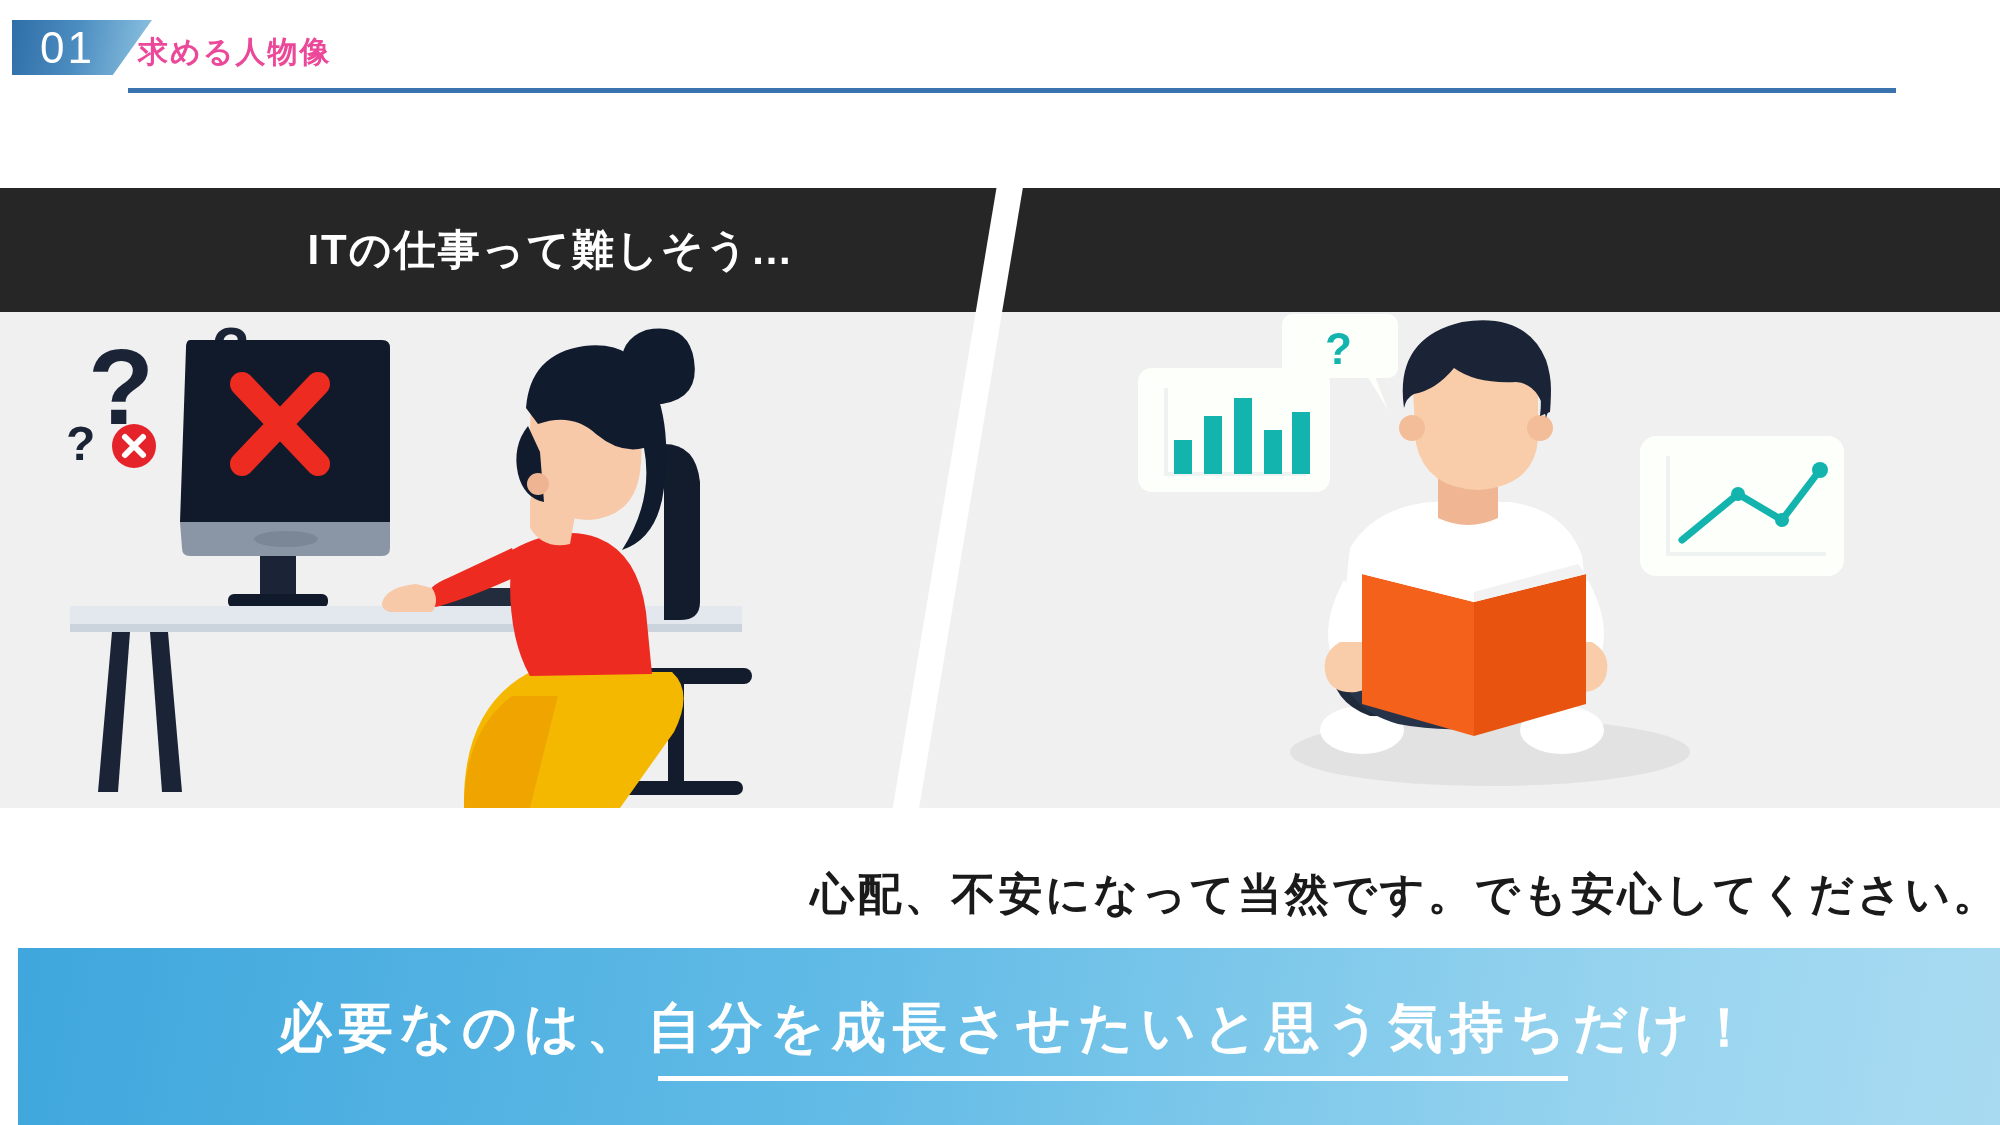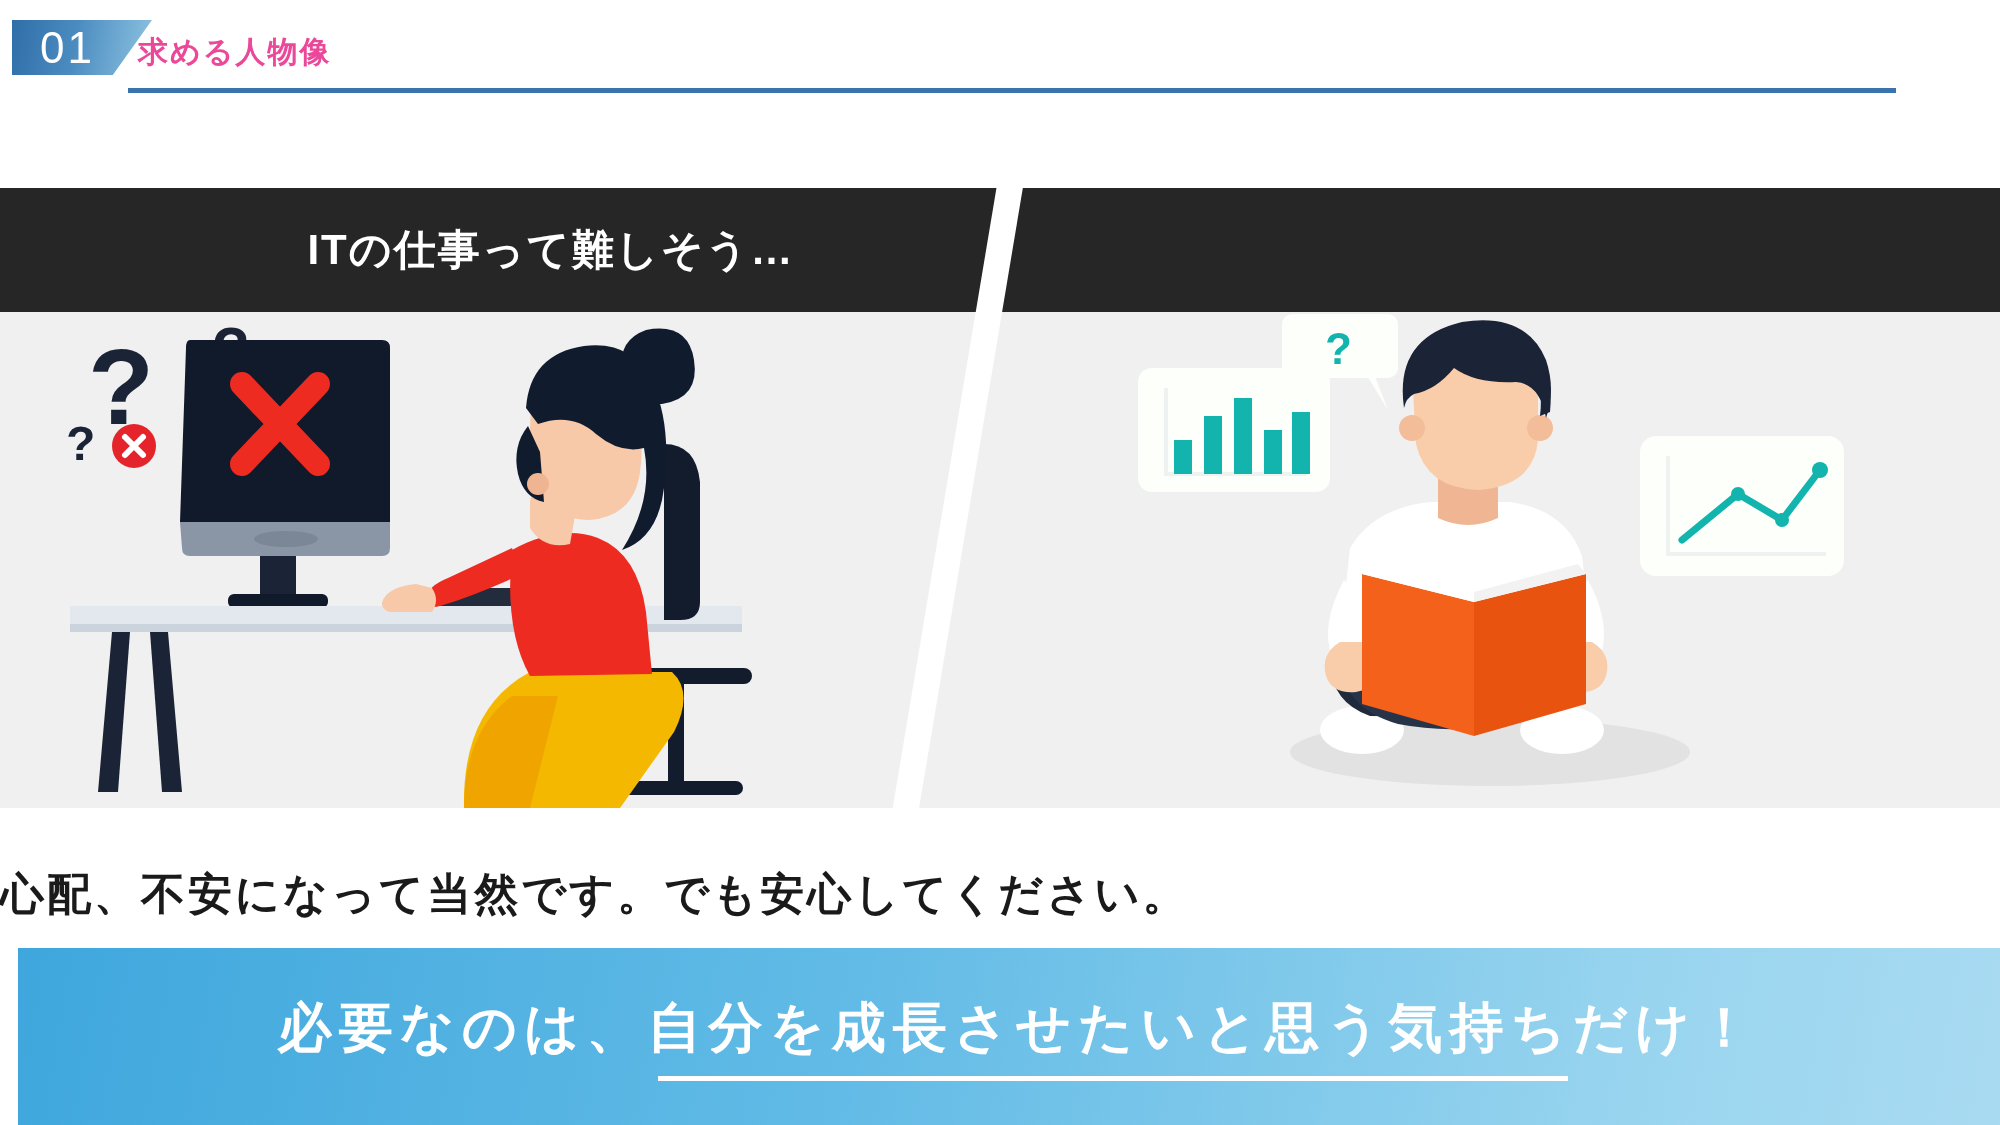--- a/index.html
+++ b/index.html
@@ -118,21 +118,21 @@
   }
 
   
   .mid-caption {
     position: absolute;
     left: 0; top: 808px;
     width: 2000px; height: 172px;
     background: #ffffff;
     display: flex;
     align-items: center;
-    justify-content: flex-start;
+    justify-content: flex-end;
   }
   .mid-caption span {
     font-size: 44px;
     font-weight: bold;
     color: #1a1a1a;
     letter-spacing: 3px;
     white-space: nowrap;
   }
 
   

